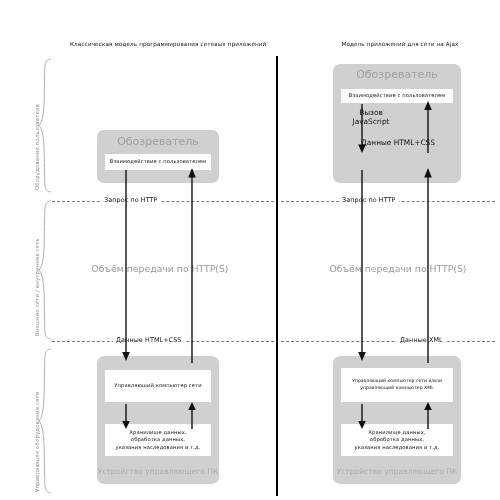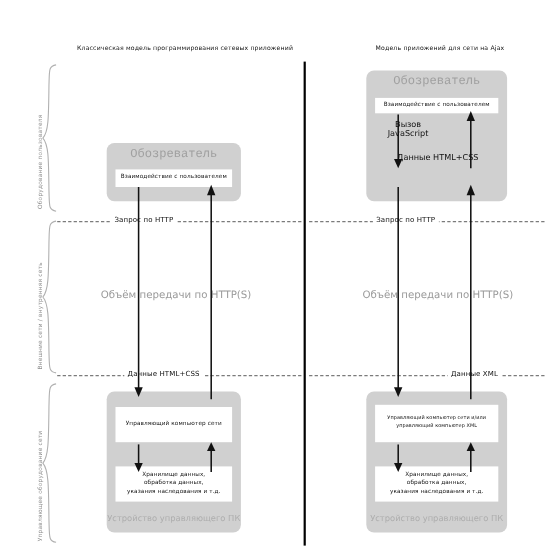--- a/index.html
+++ b/index.html
@@ -42,21 +42,21 @@
     position:absolute;left:276px;top:56px;width:2.4px;height:440px;
     background:#000;
   }
 
   
   .panel{
     position:absolute;background:#d0d0d0;border-radius:7px;
   }
   .panel-title{
     position:absolute;left:0;right:0;text-align:center;
-    font-size:11px;color:#a0a0a0;white-space:nowrap;font-family:Liberation Mono, monospace;
+    font-size:11px;color:#a0a0a0;white-space:nowrap;
   }
   .panel-foot{
     position:absolute;left:0;right:0;text-align:center;
     font-size:7.6px;color:#adadad;white-space:nowrap;
   }
 
   
   .wbox{
     position:absolute;background:#ffffff;
     display:flex;align-items:center;justify-content:center;
@@ -113,21 +113,21 @@
   </div>
 
   <div class="hsep" style="left:52px;top:201px;width:222px;"></div>
   <div class="hsep" style="left:281px;top:201px;width:214px;"></div>
   <div class="hsep" style="left:52px;top:341px;width:222px;"></div>
   <div class="hsep" style="left:281px;top:341px;width:214px;"></div>
 
   <div class="sep-label" style="left:101px;top:196px;">Запрос по HTTP</div>
   <div class="sep-label" style="left:339px;top:196px;">Запрос по HTTP</div>
   <div class="sep-label" style="left:113px;top:336px;">Данные HTML+CSS</div>
-  <div class="sep-label" style="left:407px;top:336px;">Данные XML</div>
+  <div class="sep-label" style="left:397px;top:336px;">Данные XML</div>
 
   <div style="position:absolute;left:80px;top:263px;width:160px;text-align:center;
               font-size:9.3px;color:#9a9a9a;white-space:nowrap;">Объём передачи по HTTP(S)</div>
   <div style="position:absolute;left:313px;top:263px;width:170px;text-align:center;
               font-size:9.3px;color:#9a9a9a;white-space:nowrap;">Объём передачи по HTTP(S)</div>
 
   <div class="panel" style="left:97px;top:130px;width:122px;height:53px;">
     <div class="panel-title" style="top:5px;">Обозреватель</div>
     <div class="wbox small" style="left:8px;top:24px;width:106px;height:16px;">Взаимодействие с пользователем</div>
   </div>

